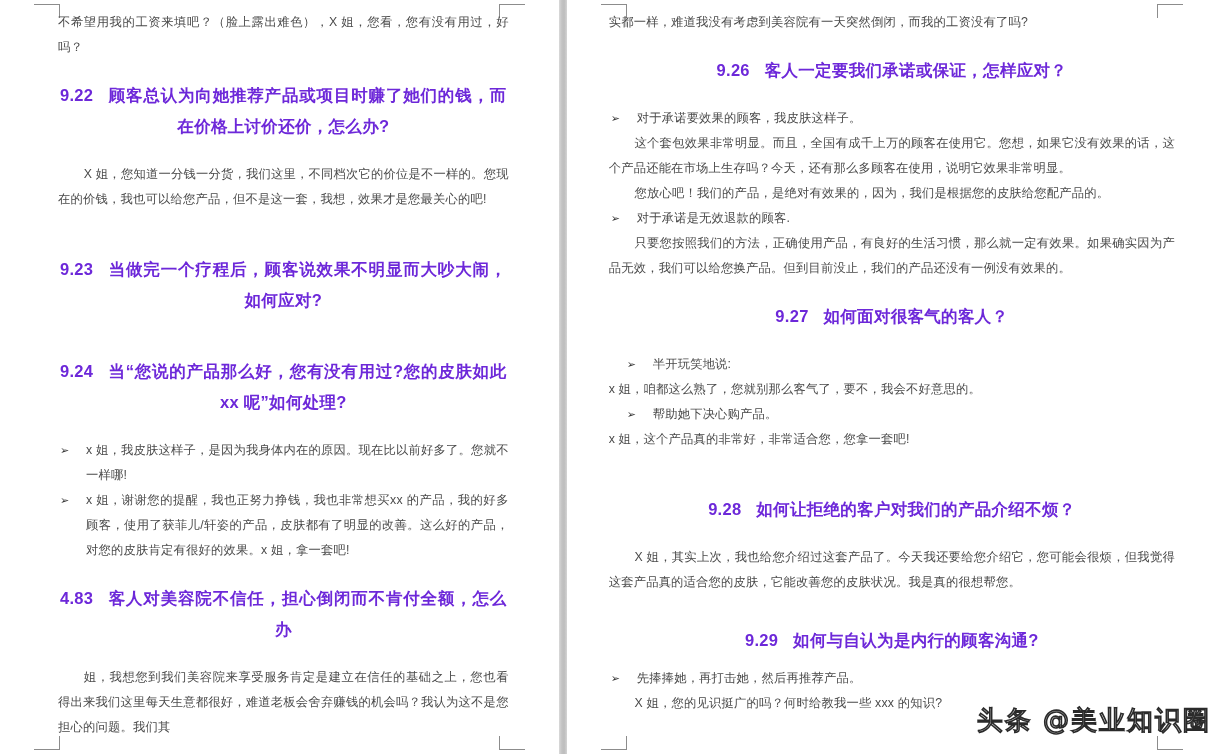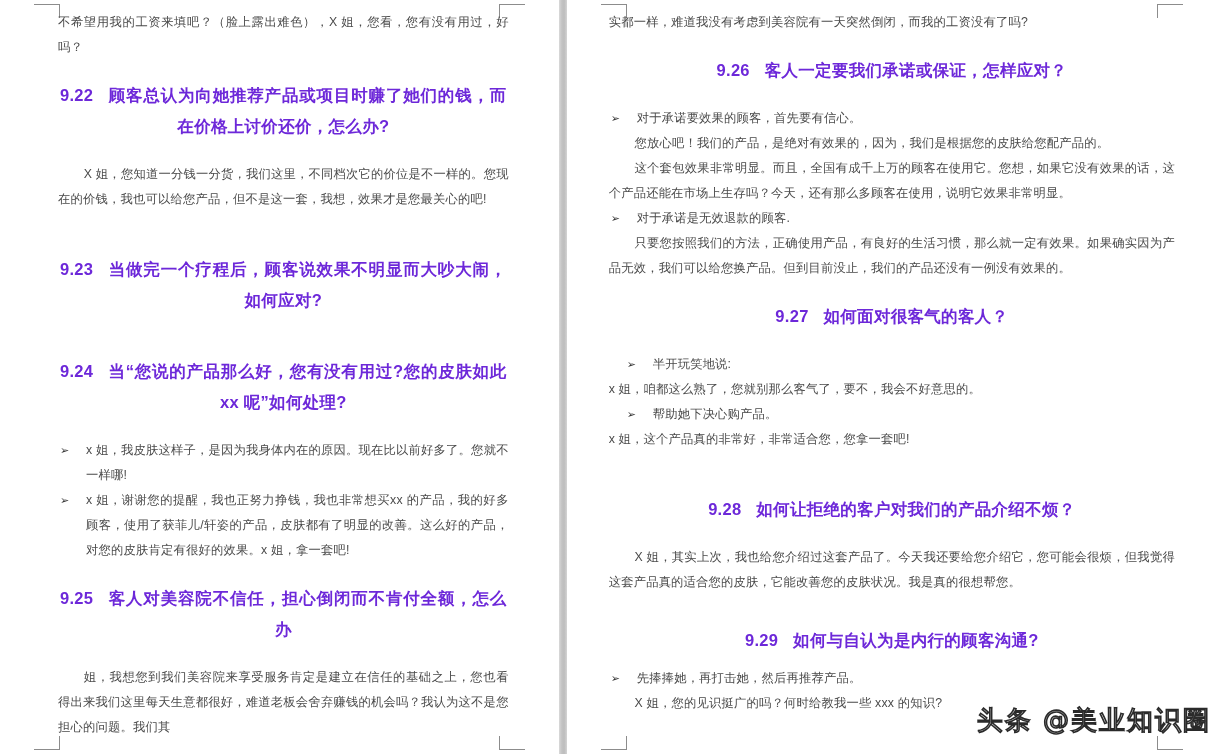--- a/index.html
+++ b/index.html
@@ -232,21 +232,21 @@
 
       <div class="bullet">
         <span class="marker">➢</span>
         <span class="btext">x 姐，谢谢您的提醒，我也正努力挣钱，我也非常想买xx 的产品，我的好多顾客，使用了获菲儿/轩姿的产品，皮肤都有了明显的改善。这么好的产品，对您的皮肤肯定有很好的效果。x 姐，拿一套吧!</span>
       </div>
 
       <div class="spacer-m"></div>
 
       <div class="heading-wrap">
         <p class="heading left-block">
-          <span class="num">9.25</span><span>客人对美容院不信任，担心倒闭而不肯付全额，怎么办</span>
+          <span class="num">4.83</span><span>客人对美容院不信任，担心倒闭而不肯付全额，怎么办</span>
         </p>
       </div>
 
       <div class="spacer-m"></div>
 
       <p class="para indent">姐，我想您到我们美容院来享受服务肯定是建立在信任的基础之上，您也看得出来我们这里每天生意都很好，难道老板会舍弃赚钱的机会吗？我认为这不是您担心的问题。我们其</p>
 
     </div>
   </div>
 
@@ -267,26 +267,26 @@
       <div class="heading-wrap">
         <p class="heading">
           <span class="num">9.26</span><span>客人一定要我们承诺或保证，怎样应对？</span>
         </p>
       </div>
 
       <div class="spacer-m"></div>
 
       <div class="bullet">
         <span class="marker">➢</span>
-        <span class="btext">对于承诺要效果的顾客，首先要有信心。</span>
-      </div>
+        <span class="btext">对于承诺要效果的顾客，我皮肤这样子。</span>
+      </div>
+
+      <p class="para indent">这个套包效果非常明显。而且，全国有成千上万的顾客在使用它。您想，如果它没有效果的话，这个产品还能在市场上生存吗？今天，还有那么多顾客在使用，说明它效果非常明显。</p>
 
       <p class="para indent">您放心吧！我们的产品，是绝对有效果的，因为，我们是根据您的皮肤给您配产品的。</p>
-
-      <p class="para indent">这个套包效果非常明显。而且，全国有成千上万的顾客在使用它。您想，如果它没有效果的话，这个产品还能在市场上生存吗？今天，还有那么多顾客在使用，说明它效果非常明显。</p>
 
       <div class="bullet">
         <span class="marker">➢</span>
         <span class="btext">对于承诺是无效退款的顾客.</span>
       </div>
 
       <p class="para indent">只要您按照我们的方法，正确使用产品，有良好的生活习惯，那么就一定有效果。如果确实因为产品无效，我们可以给您换产品。但到目前没止，我们的产品还没有一例没有效果的。</p>
 
       <div class="spacer-m"></div>
 

